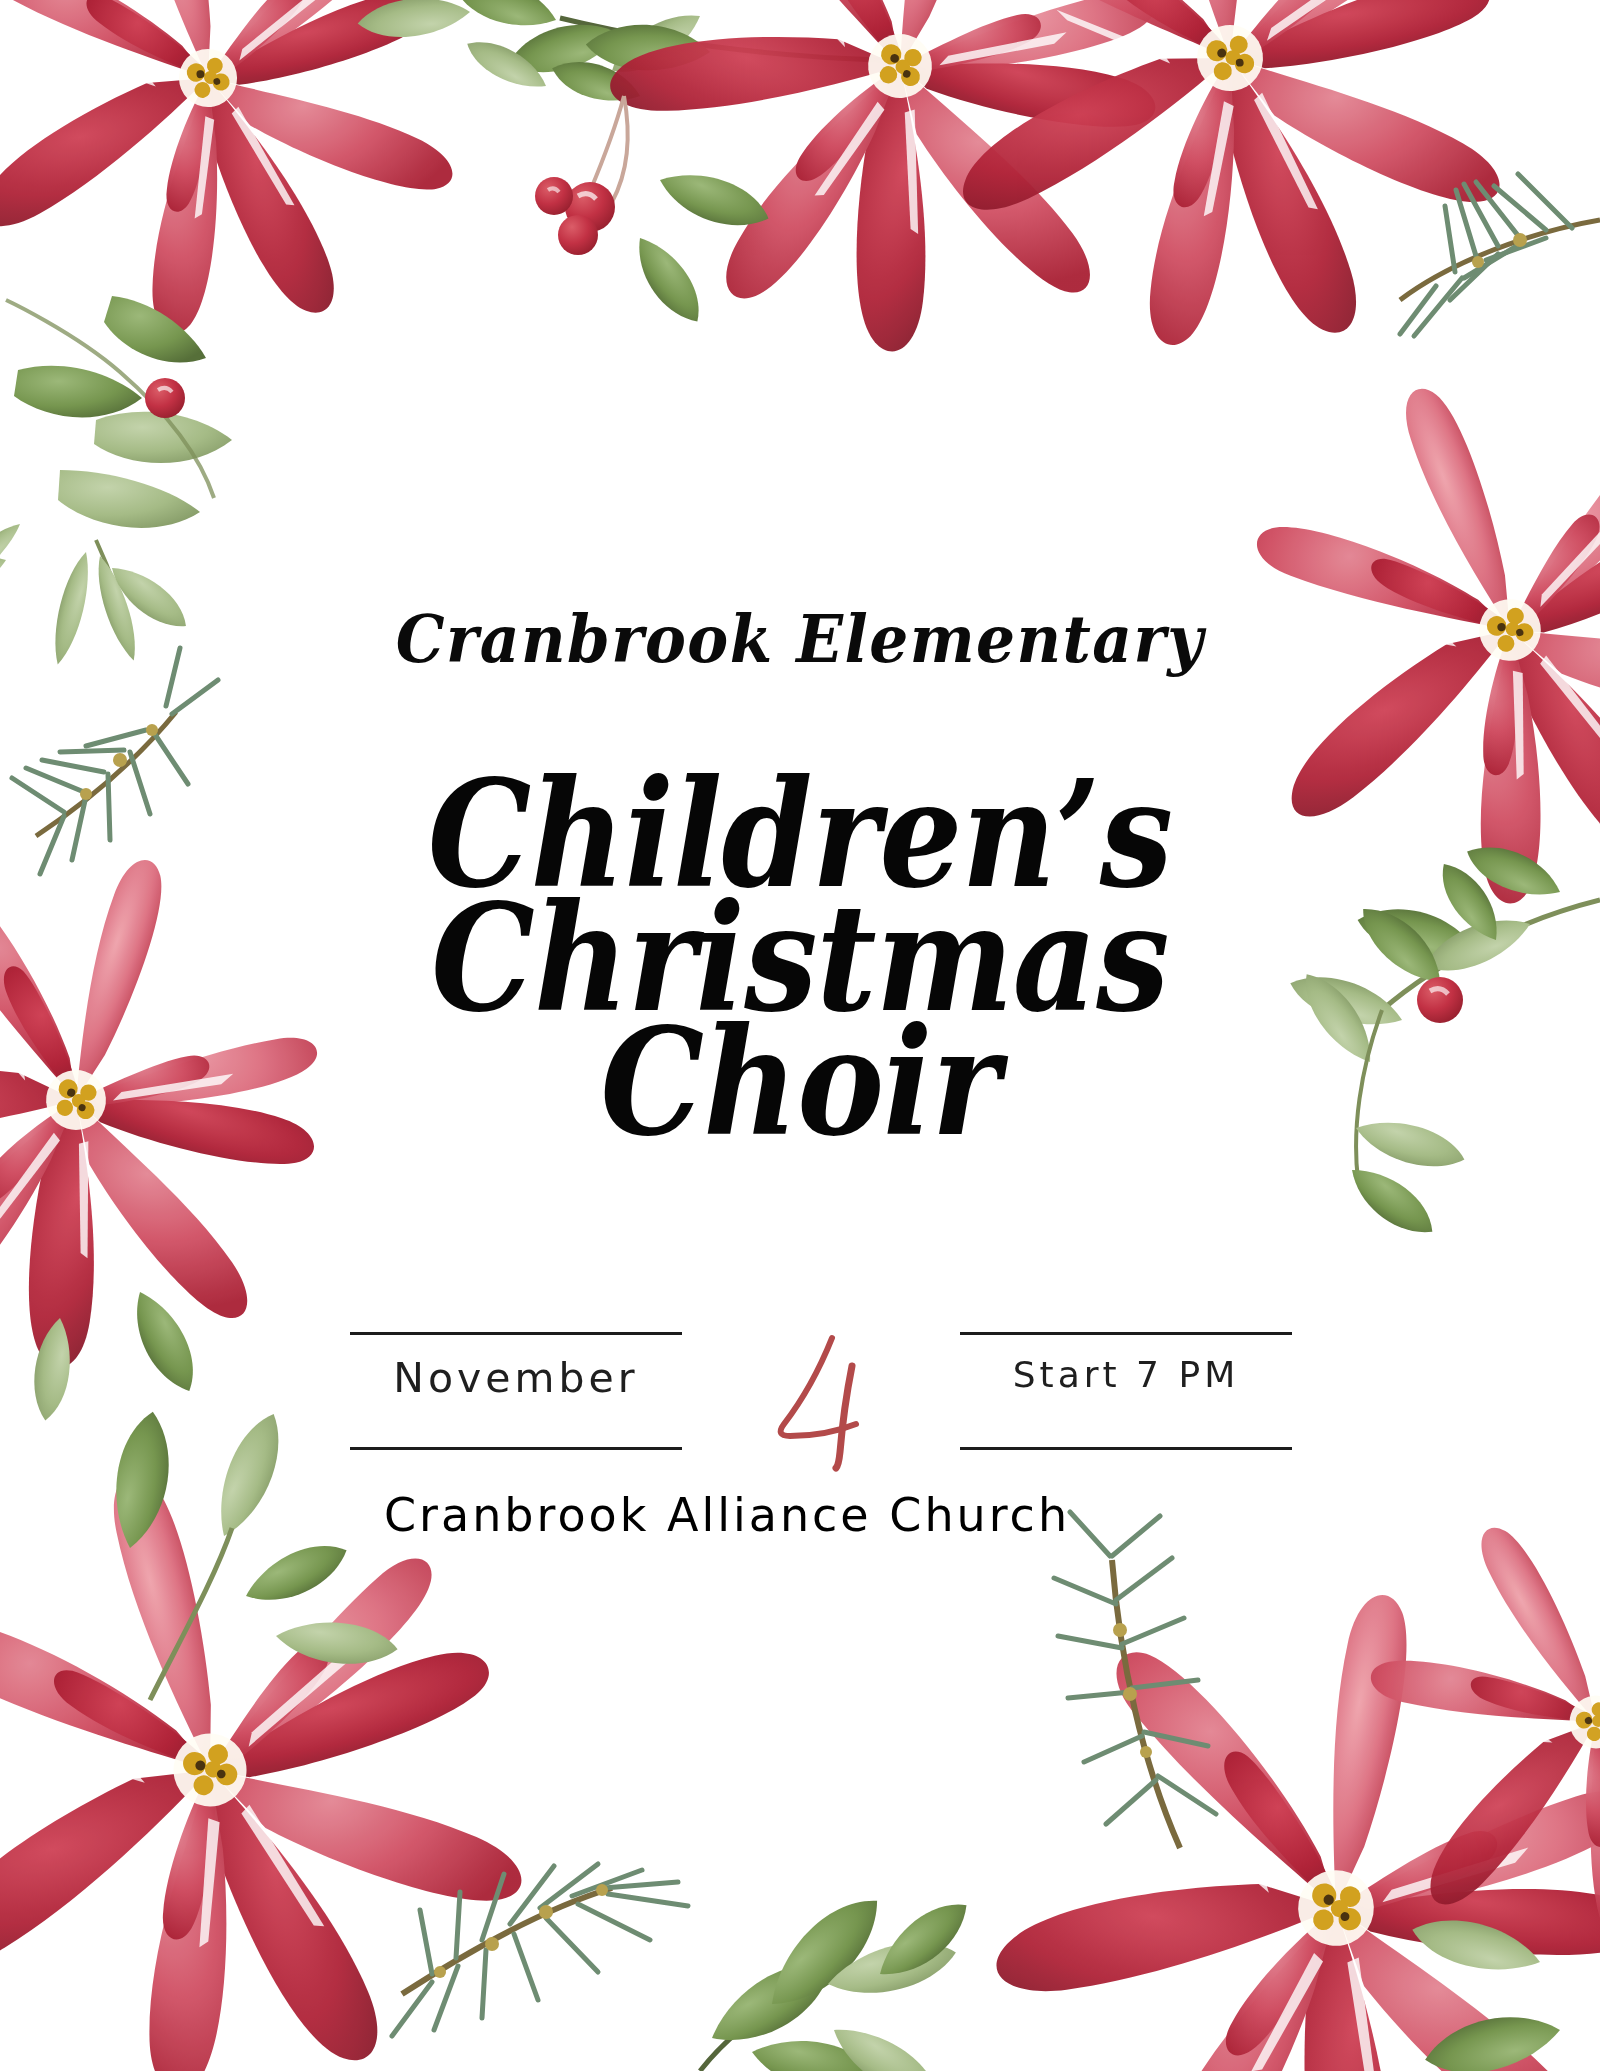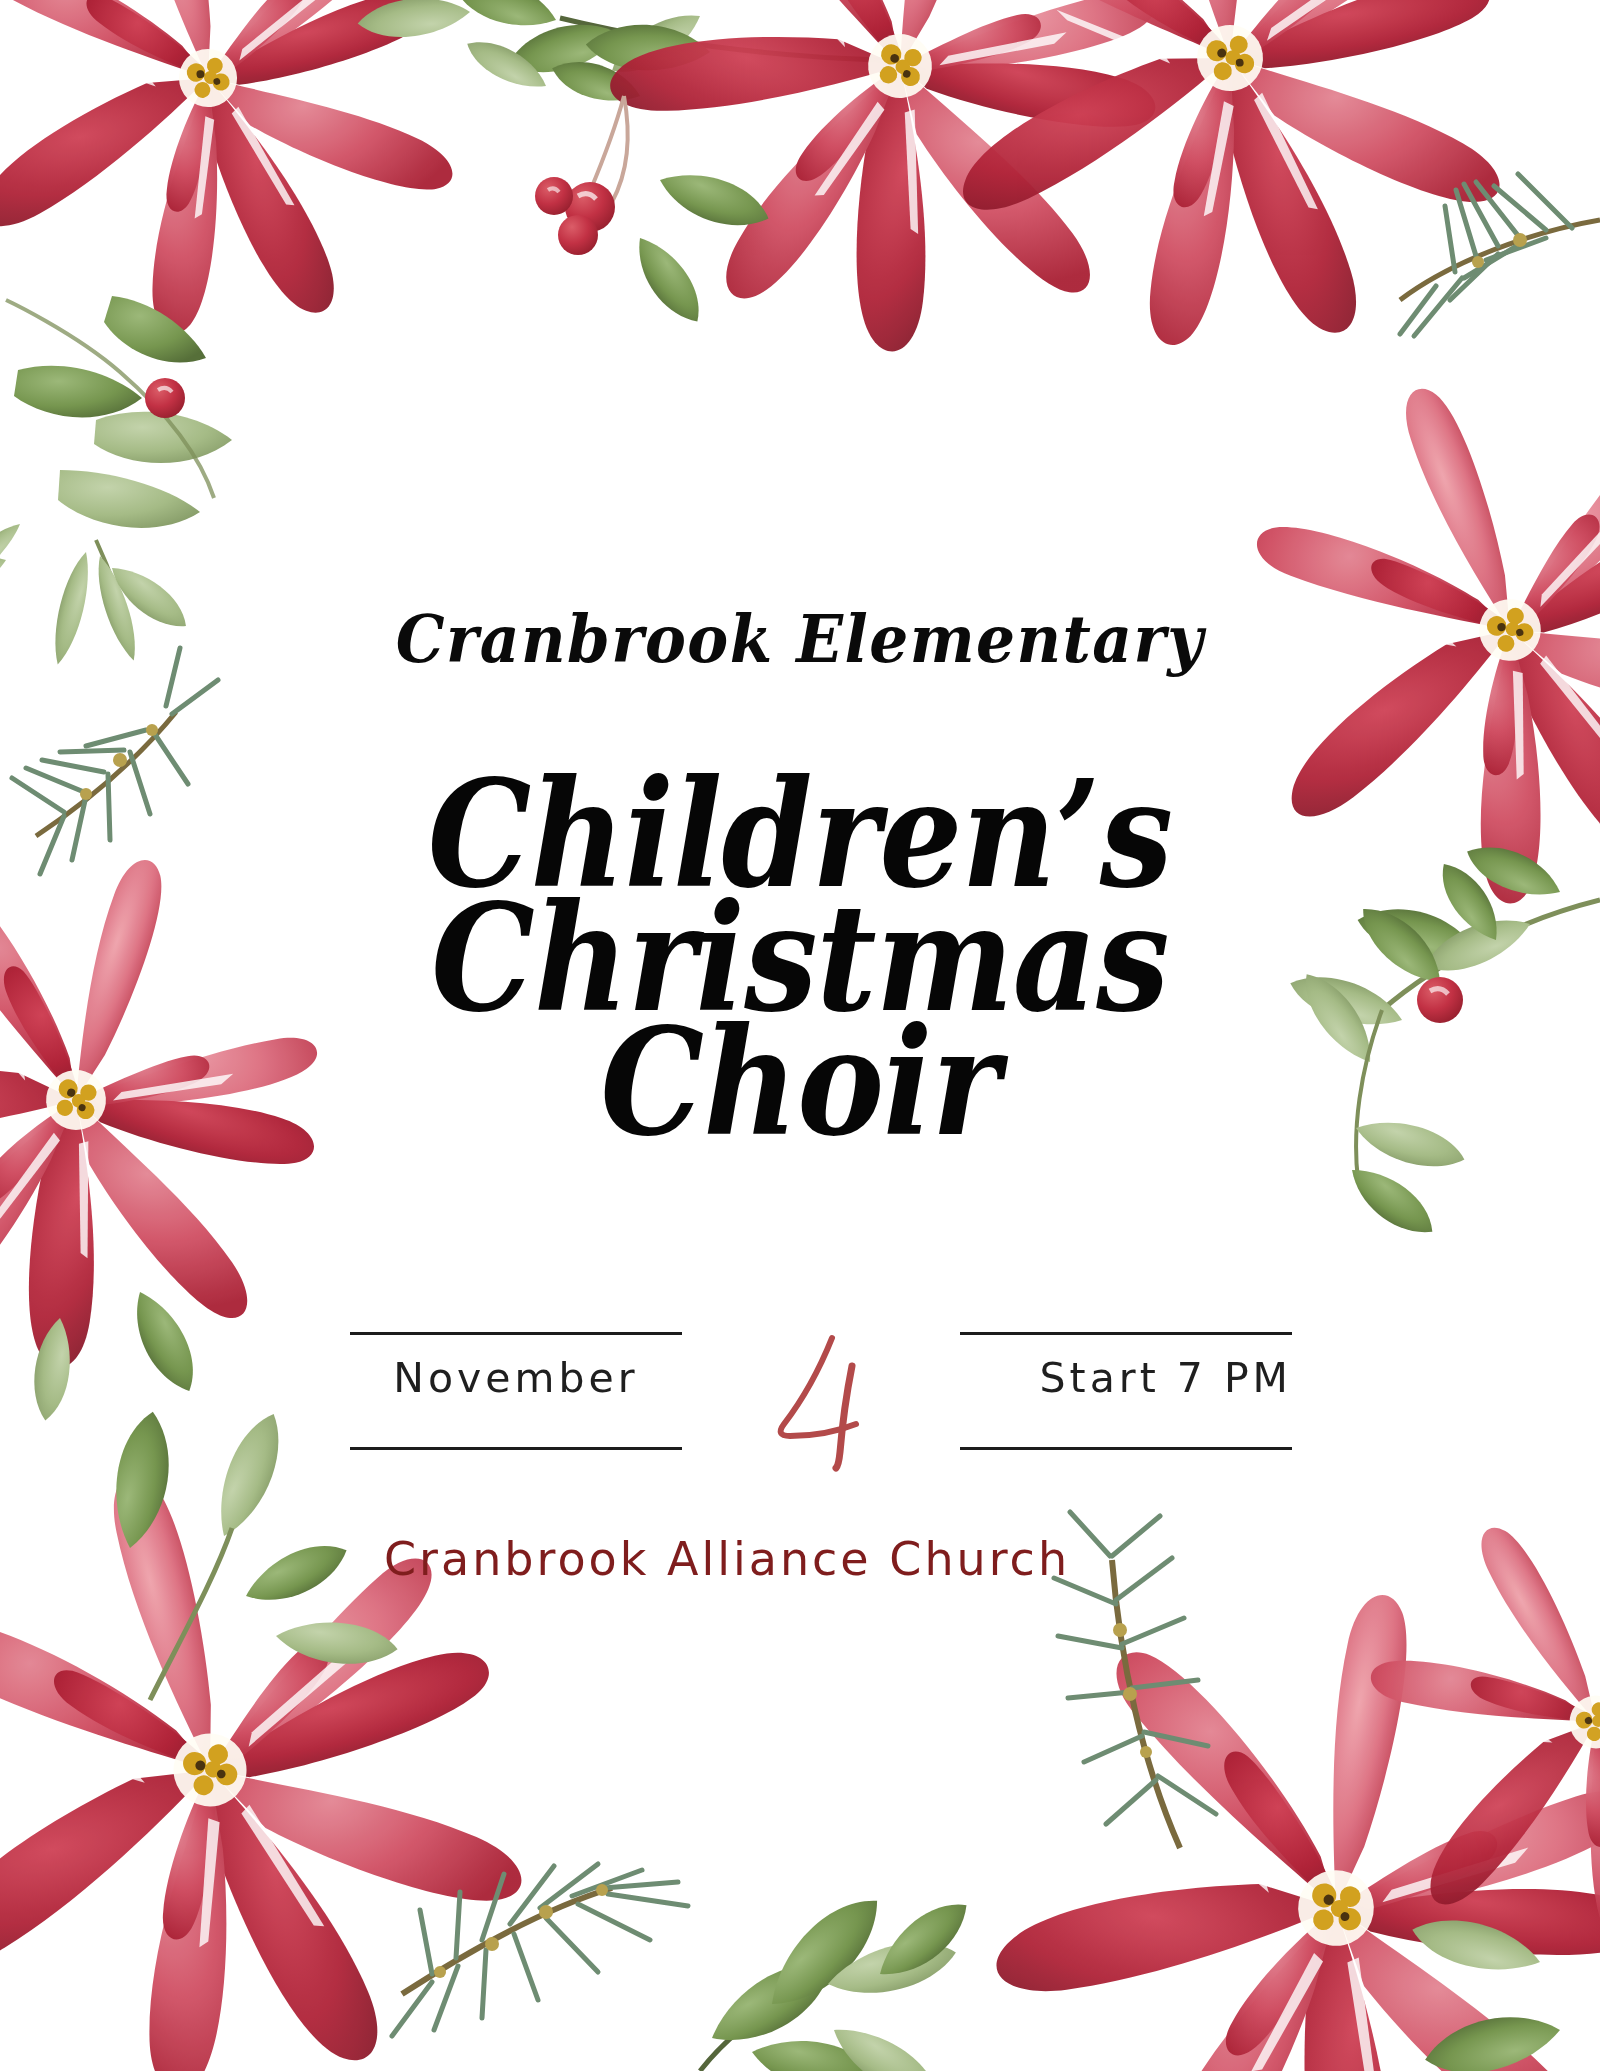--- a/index.html
+++ b/index.html
@@ -45,33 +45,33 @@
   .rule.m-top{left:350px;width:332px;top:16px;}
   .rule.m-bot{left:350px;width:332px;top:131px;}
   .rule.t-top{left:960px;width:332px;top:16px;}
   .rule.t-bot{left:960px;width:332px;top:131px;}
 
   .month{
     position:absolute;left:350px;width:332px;top:38px;text-align:center;
     font-family:"DejaVu Sans",sans-serif;font-size:41px;letter-spacing:4px;color:#1f1f1f;
   }
   .timelbl{
-    position:absolute;left:960px;width:332px;top:38px;text-align:right;
-    font-family:"DejaVu Sans",sans-serif;font-size:41px;letter-spacing:4px;color:#1f1f1f;
+    position:absolute;left:960px;width:332px;top:38px;text-align:center;
+    font-family:"DejaVu Sans",sans-serif;font-size:36px;letter-spacing:4px;color:#1f1f1f;
   }
 
   .daynum{
     position:absolute;left:740px;width:160px;top:8px;height:148px;
   }
   .daynum svg{display:block;width:160px;height:148px;}
 
   .venue{
     position:absolute;top:1488px;left:0;width:1454px;text-align:center;
     font-family:"DejaVu Sans",sans-serif;
-    font-size:46px;letter-spacing:3px;color:#7f1d1d;margin-top:44px;
+    font-size:46px;letter-spacing:3px;color:#000000;
   }
 </style>
 </head>
 <body>
 
 <div id="poster">
 
   <div class="floral-layer">
     <svg viewBox="0 0 1600 2071" xmlns="http://www.w3.org/2000/svg">
       <defs>

